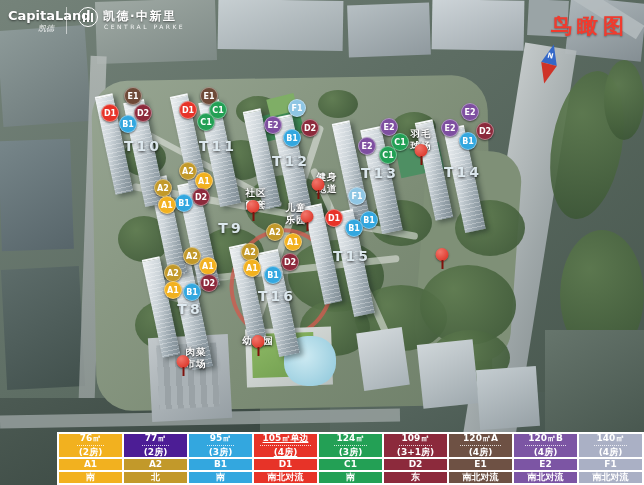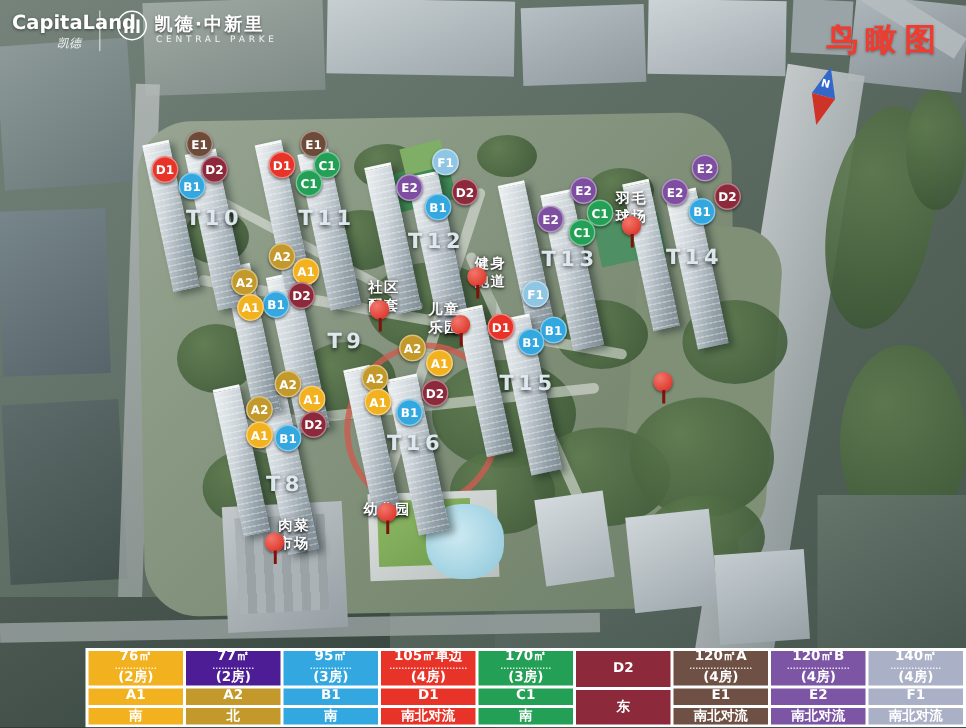--- a/index.html
+++ b/index.html
@@ -126,21 +126,21 @@
     <div class="d" style="left:150px;top:336px;width:80px;height:84px;background:linear-gradient(150deg,#c2c8cb,#969fa4);transform:rotate(-3deg)"></div>
     <div class="d" style="left:158px;top:344px;width:60px;height:64px;background:repeating-linear-gradient(90deg,#aab2b6 0 6px,#9aa2a6 6px 12px);transform:rotate(-3deg)"></div>
     <div class="d" style="left:360px;top:330px;width:46px;height:58px;background:linear-gradient(160deg,#d4dadd,#a8b2b7);transform:rotate(-8deg)"></div>
     <div class="d" style="left:420px;top:342px;width:56px;height:64px;background:linear-gradient(160deg,#cfd6d9,#9fa9ae);transform:rotate(-6deg)"></div>
     <div class="d" style="left:478px;top:368px;width:60px;height:60px;background:linear-gradient(160deg,#c4ccd0,#97a1a6);transform:rotate(-4deg)"></div>
   </div>
 
   <div id="towers-layer">
       <div class="tower-block" style="left: 152px; top: 257px; width: 18px; height: 98px;"></div>
       <div class="tower-block" style="left: 181px; top: 263px; width: 21px; height: 104px;"></div>
-      <div class="tlabel" style="left: 190px; top: 323px;">T8</div>
+      <div class="tlabel" style="left: 190px; top: 309px;">T8</div>
       <div class="tower-block" style="left: 159px; top: 176px; width: 18px; height: 98px;"></div>
       <div class="tower-block" style="left: 188px; top: 182px; width: 21px; height: 104px;"></div>
       <div class="tlabel" style="left: 208px; top: 228px; margin-left: 23px;">T9</div>
       <div class="tower-block" style="left: 105px; top: 94px; width: 18px; height: 98px;"></div>
       <div class="tower-block" style="left: 134px; top: 100px; width: 21px; height: 104px;"></div>
       <div class="tlabel" style="left: 143px; top: 146px;">T10</div>
       <div class="tower-block" style="left: 180px; top: 94px; width: 18px; height: 98px;"></div>
       <div class="tower-block" style="left: 209px; top: 100px; width: 21px; height: 104px;"></div>
       <div class="tlabel" style="left: 218px; top: 146px;">T11</div>
       <div class="tower-block" style="left: 253px; top: 109px; width: 18px; height: 98px;"></div>
@@ -277,36 +277,40 @@
       </div>
       <div class="lcol">
         <div class="lcell big" style="background: rgb(51, 167, 223);">
           <span class="larea">95㎡</span>
           <span class="lrooms">(3房)</span>
         </div>
         <div class="lcell" style="background: rgb(51, 167, 223);">B1</div>
         <div class="lcell" style="background: rgb(51, 167, 223);">南</div>
       </div>
       <div class="lcol">
-        <div class="lcell big" style="background: rgb(231, 51, 40);">
+        <div class="lcell big" style="background: rgb(231, 51, 40); text-decoration: underline;">
           <span class="larea">105㎡单边</span>
           <span class="lrooms">(4房)</span>
         </div>
         <div class="lcell" style="background: rgb(231, 51, 40);">D1</div>
         <div class="lcell" style="background: rgb(231, 51, 40);">南北对流</div>
       </div>
       <div class="lcol">
         <div class="lcell big" style="background: rgb(35, 160, 85);">
-          <span class="larea">170㎡</span>
+          <span class="larea">124㎡</span>
           <span class="lrooms">(3房)</span>
         </div>
         <div class="lcell" style="background: rgb(35, 160, 85);">C1</div>
         <div class="lcell" style="background: rgb(35, 160, 85);">南</div>
       </div>
       <div class="lcol">
+        <div class="lcell big" style="background: rgb(140, 42, 60);">
+          <span class="larea">109㎡</span>
+          <span class="lrooms">(3+1房)</span>
+        </div>
         <div class="lcell" style="background: rgb(140, 42, 60);">D2</div>
         <div class="lcell" style="background: rgb(140, 42, 60);">东</div>
       </div>
       <div class="lcol">
         <div class="lcell big" style="background: rgb(110, 81, 68);">
           <span class="larea">120㎡A</span>
           <span class="lrooms">(4房)</span>
         </div>
         <div class="lcell" style="background: rgb(110, 81, 68);">E1</div>
         <div class="lcell" style="background: rgb(110, 81, 68);">南北对流</div>

